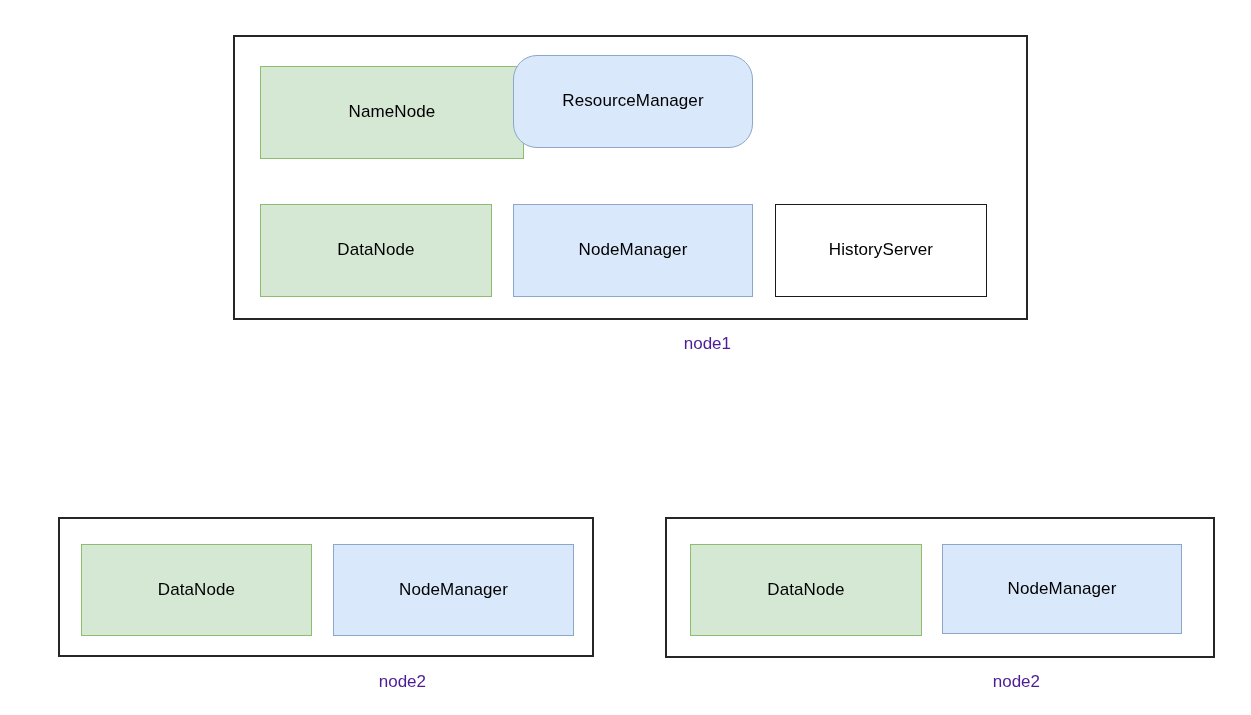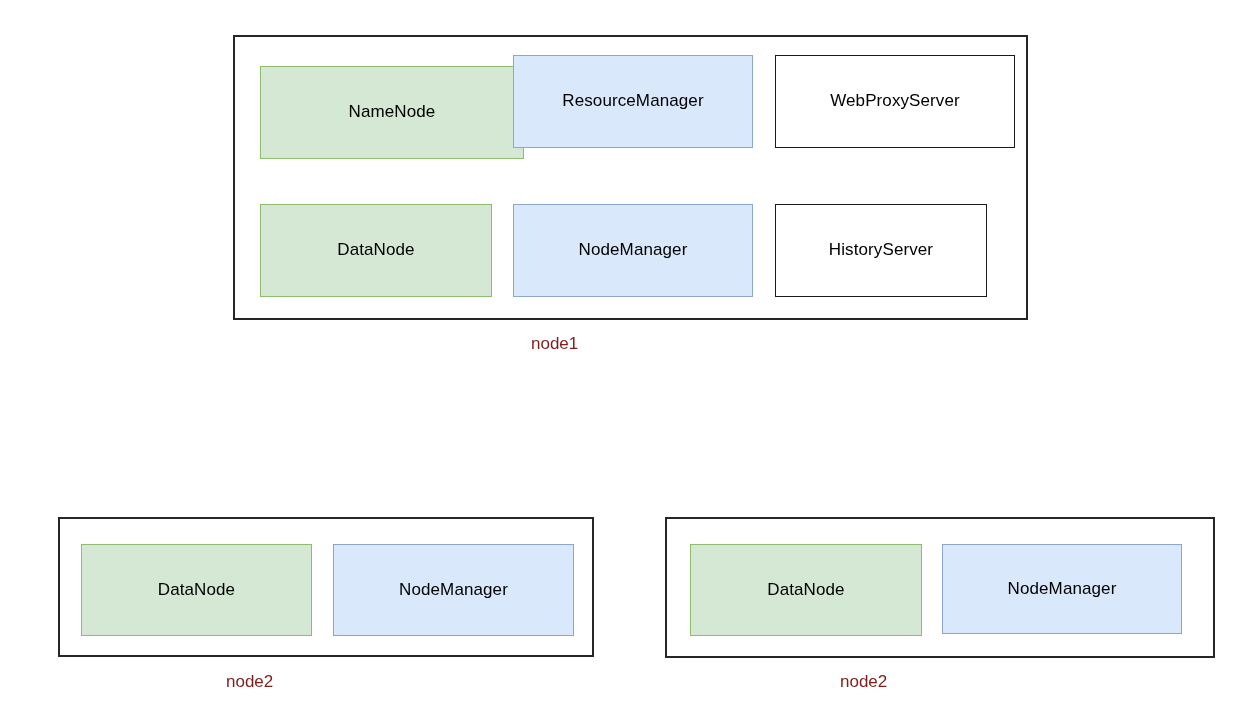--- a/index.html
+++ b/index.html
@@ -49,43 +49,40 @@
   }
   .svc.plain {
     background: #ffffff;
     border: 1.7px solid #1a1a1a;
   }
   
   .host-label {
     position: absolute;
     font-size: 17px;
     line-height: 1.2;
-    color: #7f1d1d;
-    text-align: left;
+    color: #4c1d95;
+    text-align: right;
     white-space: nowrap;
   }
 </style>
 </head>
 <body>
 
 <div class="canvas">
 
   <div class="host-box" style="left:233px; top:35px; width:795px; height:285px;"></div>
 
   <div class="svc green" style="left:260px; top:55px; width:264px; height:93px;margin-top:11px;">
     <span>NameNode</span>
   </div>
 
-  <div class="svc blue" style="left:513px; top:55px; width:240px; height:93px;">
+  <div class="svc blue" style="left:513px; top:55px; width:240px; height:93px;border-radius:24px;">
     <span>ResourceManager</span>
   </div>
 
-  <div class="svc plain" style="left:775px; top:55px; width:240px; height:93px;">
-    <span>WebProxyServer</span>
-  </div>
 
   <div class="svc green" style="left:260px; top:204px; width:232px; height:93px;">
     <span>DataNode</span>
   </div>
 
   <div class="svc blue" style="left:513px; top:204px; width:240px; height:93px;">
     <span>NodeManager</span>
   </div>
 
   <div class="svc plain" style="left:775px; top:204px; width:212px; height:93px;">

